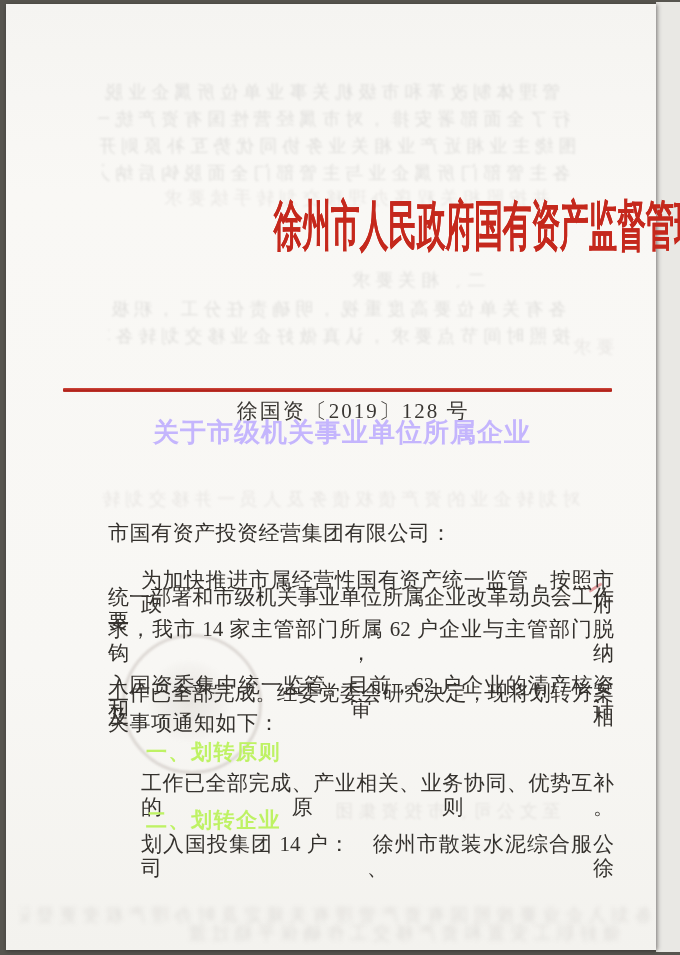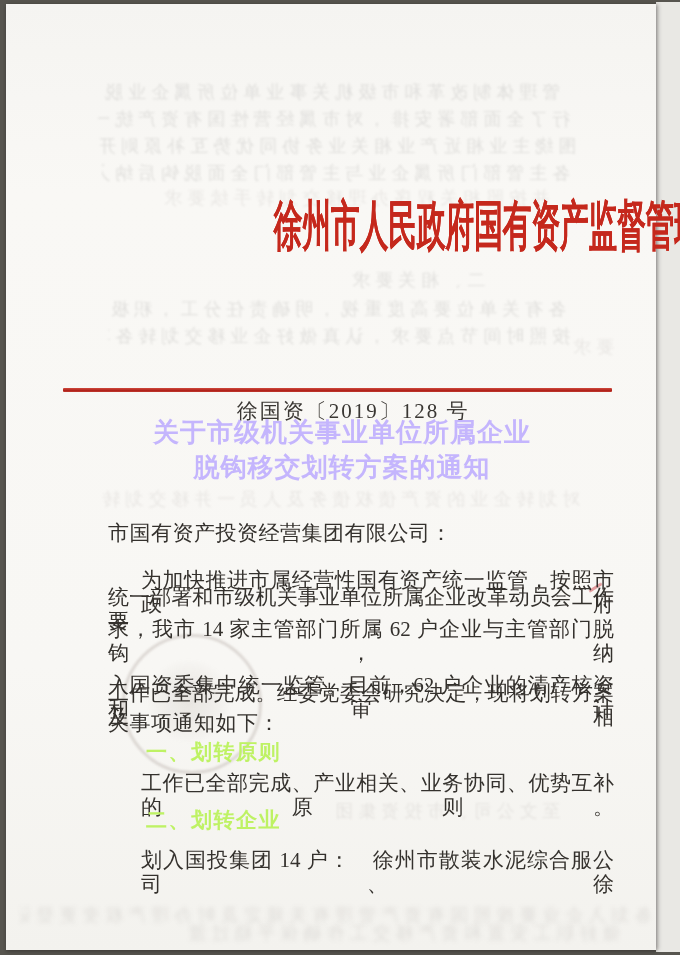--- a/index.html
+++ b/index.html
@@ -108,28 +108,27 @@
 <div class="abs" id="red-header-wrap">
   <span class="stretch">徐州市人民政府国有资产监督管理委员会文件</span>
 </div>
 
 <div class="abs" id="doc-number">徐国资〔2019〕128 号</div>
 
 <div class="abs" id="red-rule"></div>
 
 <div class="abs" id="doc-title">
   <div>关于市级机关事业单位所属企业</div>
-  <div>脱钩移交划转方案的通知</div>
 </div>
 
 <div class="body-line" style="top:521px;">市国有资产投资经营集团有限公司：</div>
 
 <div class="body-line fill indent" style="top:568px;">为加快推进市属经营性国有资产统一监管，按照市政府</div>
 <div class="body-line fill" style="top:585px;">统一部署和市级机关事业单位所属企业改革动员会工作要</div>
 <div class="body-line fill" style="top:617px;">求，我市 14 家主管部门所属 62 户企业与主管部门脱钩，纳</div>
 <div class="body-line fill" style="top:649px;margin-top:24px;">入国资委集中统一监管。目前，62 户企业的清产核资和审计</div>
 <div class="body-line fill" style="top:681px;">工作已全部完成。经委党委会研究决定，现将划转方案及相</div>
 <div class="body-line" style="top:711px;">关事项通知如下：</div>
 
 <div class="body-line heading" style="top:740px;">一、划转原则</div>
 <div class="body-line fill indent" style="top:771px;">工作已全部完成、产业相关、业务协同、优势互补的原则。</div>
 <div class="body-line heading" style="top:808px;">二、划转企业</div>
-<div class="body-line fill indent" style="top:832px;margin-top:16px;">划入国投集团 14 户：　徐州市散装水泥综合服公司、徐</div>
+<div class="body-line fill indent" style="top:832px;">划入国投集团 14 户：　徐州市散装水泥综合服公司、徐</div>
 
 </body></html>

